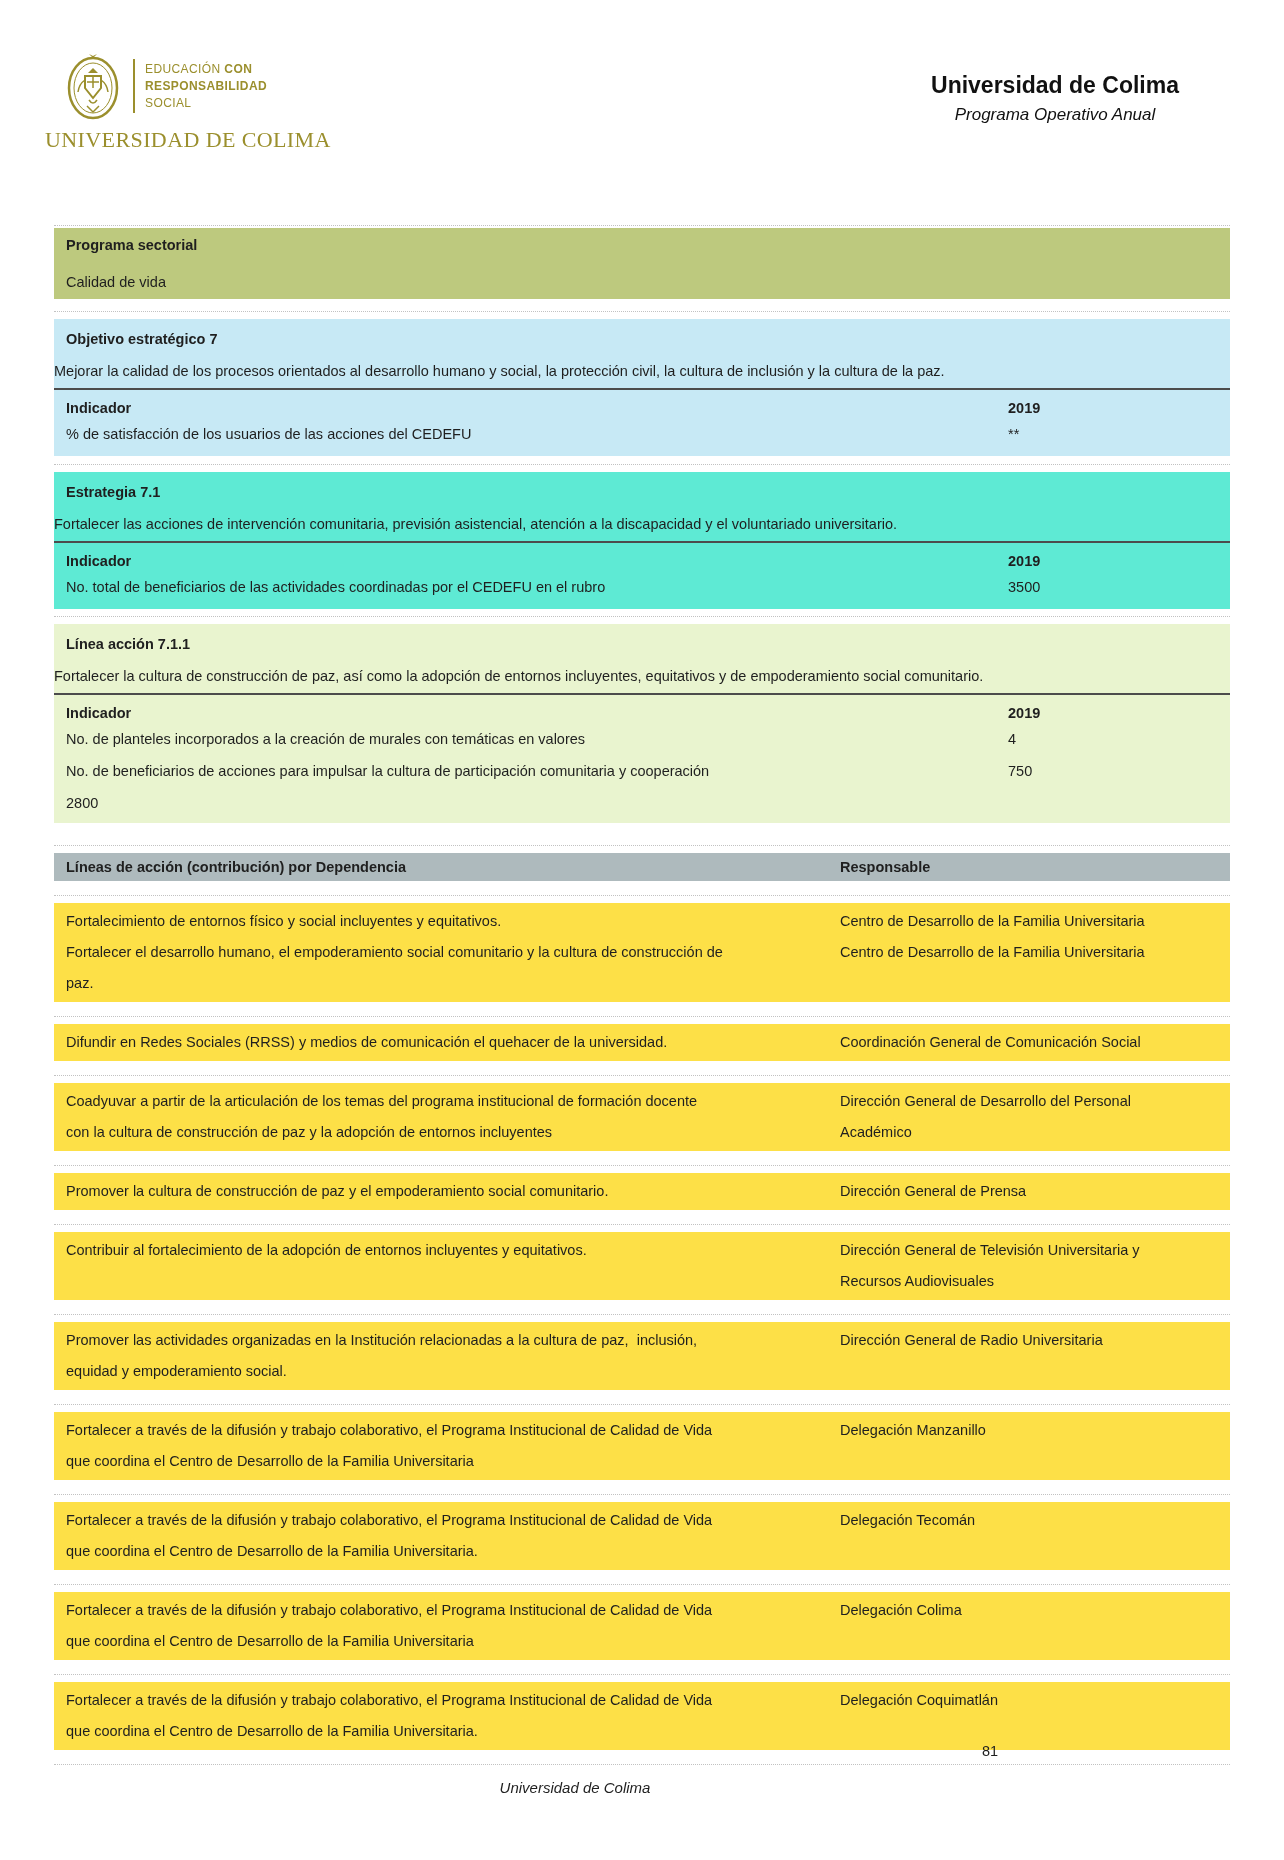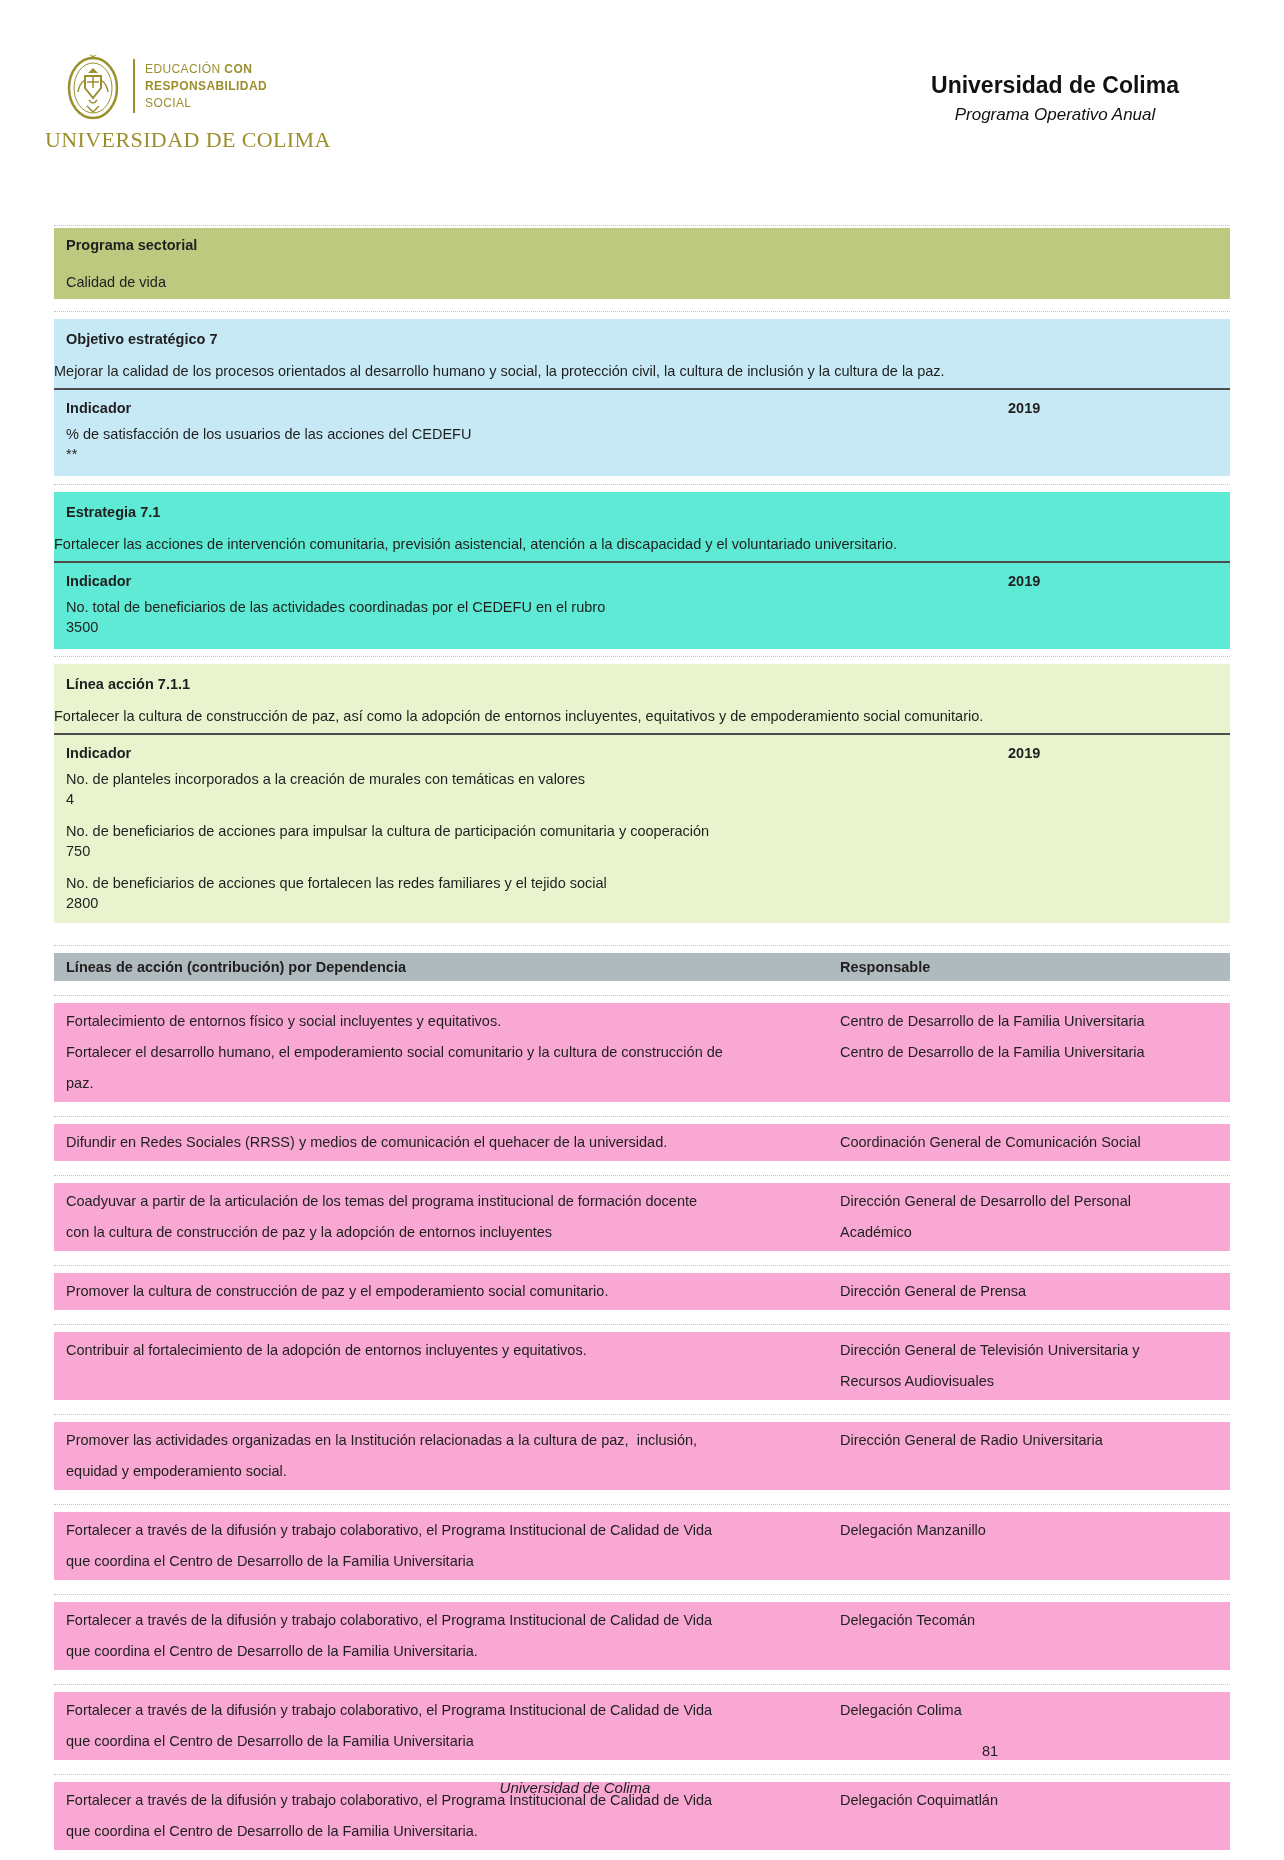--- a/index.html
+++ b/index.html
@@ -33,28 +33,28 @@
   .olive { background:#bdc97e; }
   .blue  { background:#c7e9f5; }
   .sage  { background:#5eead4; }
   .green { background:#e9f4cf; }
   .band-value { margin-top:17px; }
 
   .sect-head { padding:10px 12px 0; font-weight:700; }
   .sect-desc { padding:12px 0 7px; white-space:nowrap; }
   .ind-header { display:flex; border-top:2px solid #4c4c4c; padding:8px 12px 0; font-weight:700; }
   .ind-rows { padding:6px 12px 10px; }
-  .ind-entry { display:flex; margin-top:12px;flex-direction:column; }
+  .ind-entry { display:flex; margin-top:12px; }
   .ind-entry:first-child { margin-top:0; }
   .ind-name { width:942px; white-space:nowrap; }
 
   .thead { display:flex; background:#aebabd; padding:4px 12px; font-weight:700; line-height:20px; }
   .th-col1 { width:774px; }
 
-  .grp { background:#f9a8d4; padding:3px 12px; }
+  .grp { background:#fde047; padding:3px 12px; }
   .entry { display:flex; }
   .entry-action { width:774px; padding-right:20px; box-sizing:border-box; }
   .entry-resp { flex:1; }
   .line { line-height:31px; white-space:nowrap; }
 
   .end-sep { height:0; }
 
   
   .page-number { position:absolute; left:982px; top:1743px; font-size:14.5px; }
   .footer-text { position:absolute; left:430px; top:1779px; width:290px; text-align:center;
@@ -147,21 +147,20 @@
         <div class="ind-rows">
           <div class="ind-entry">
             <div class="ind-name">No. de planteles incorporados a la creación de murales con temáticas en valores</div>
             <div>4</div>
           </div>
           <div class="ind-entry">
             <div class="ind-name">No. de beneficiarios de acciones para impulsar la cultura de participación comunitaria y cooperación</div>
             <div>750</div>
           </div>
           <div class="ind-entry">
-            <div class="ind-name">No. de beneficiarios de acciones que fortalecen las redes familiares y el tejido social</div>
             <div>2800</div>
           </div>
         </div>
       </div>
     </section>
 
     <section class="w mt22">
       <div class="thead">
         <div class="th-col1">Líneas de acción (contribución) por Dependencia</div>
         <div>Responsable</div>

